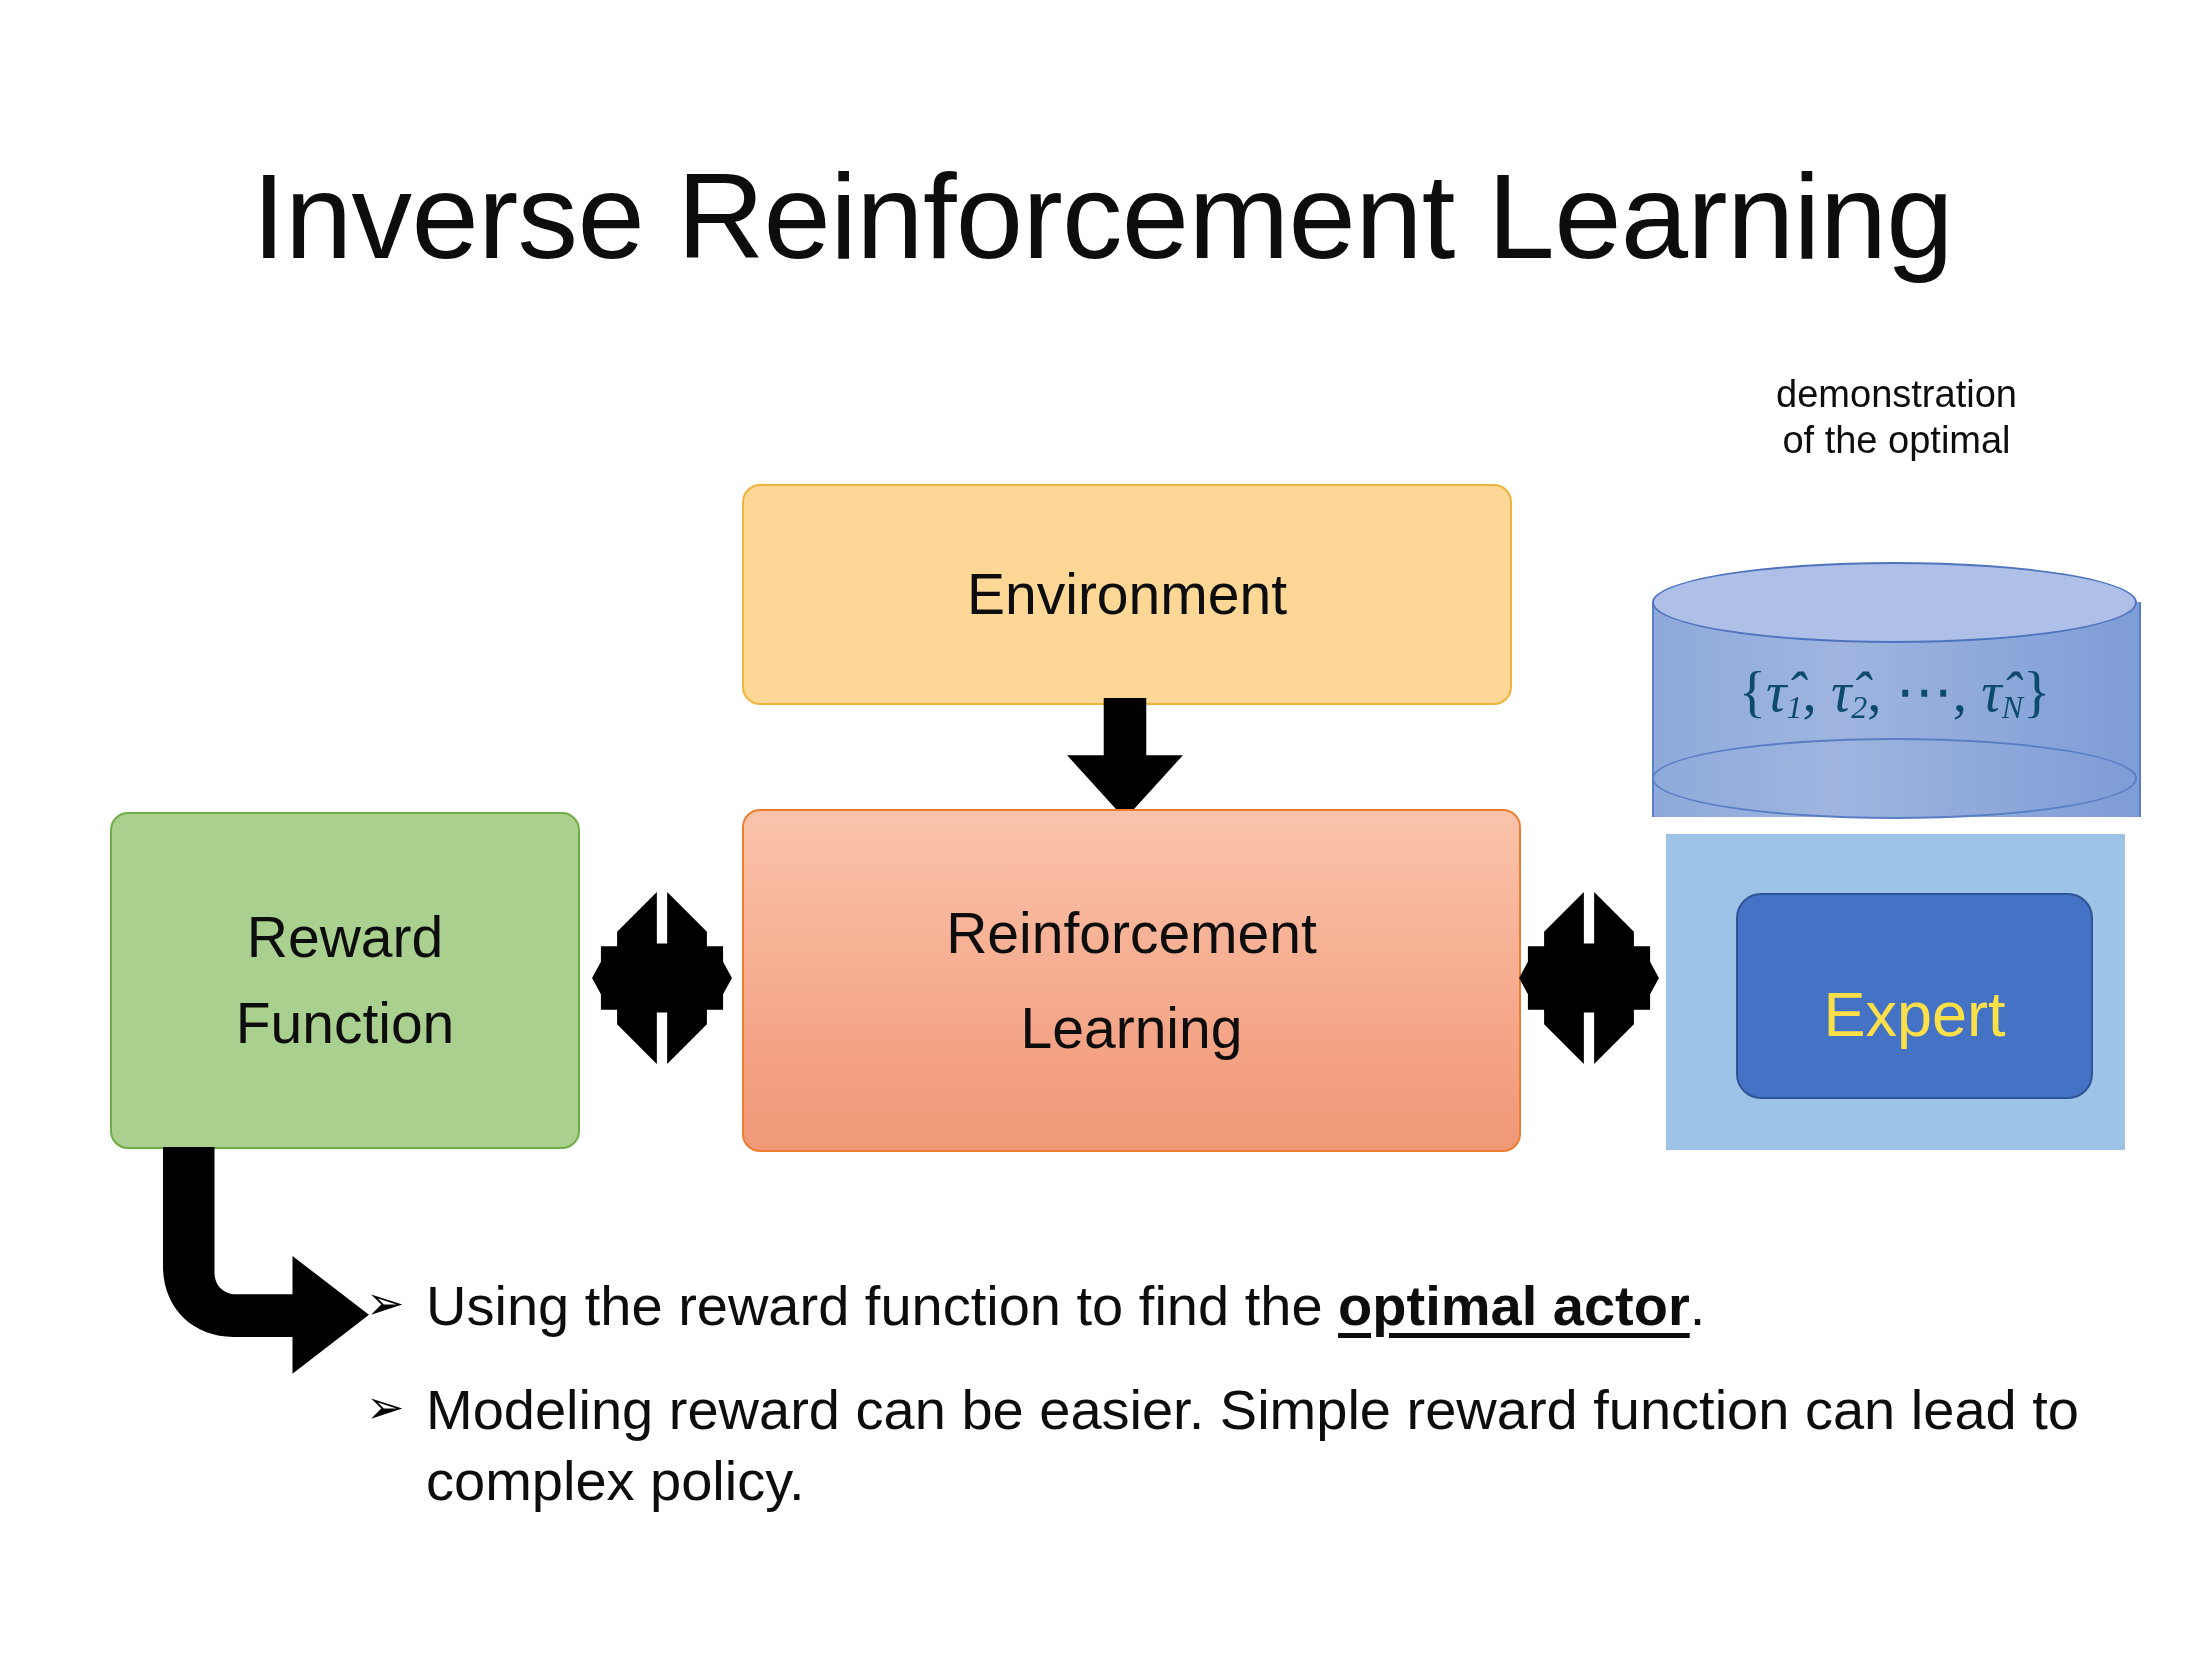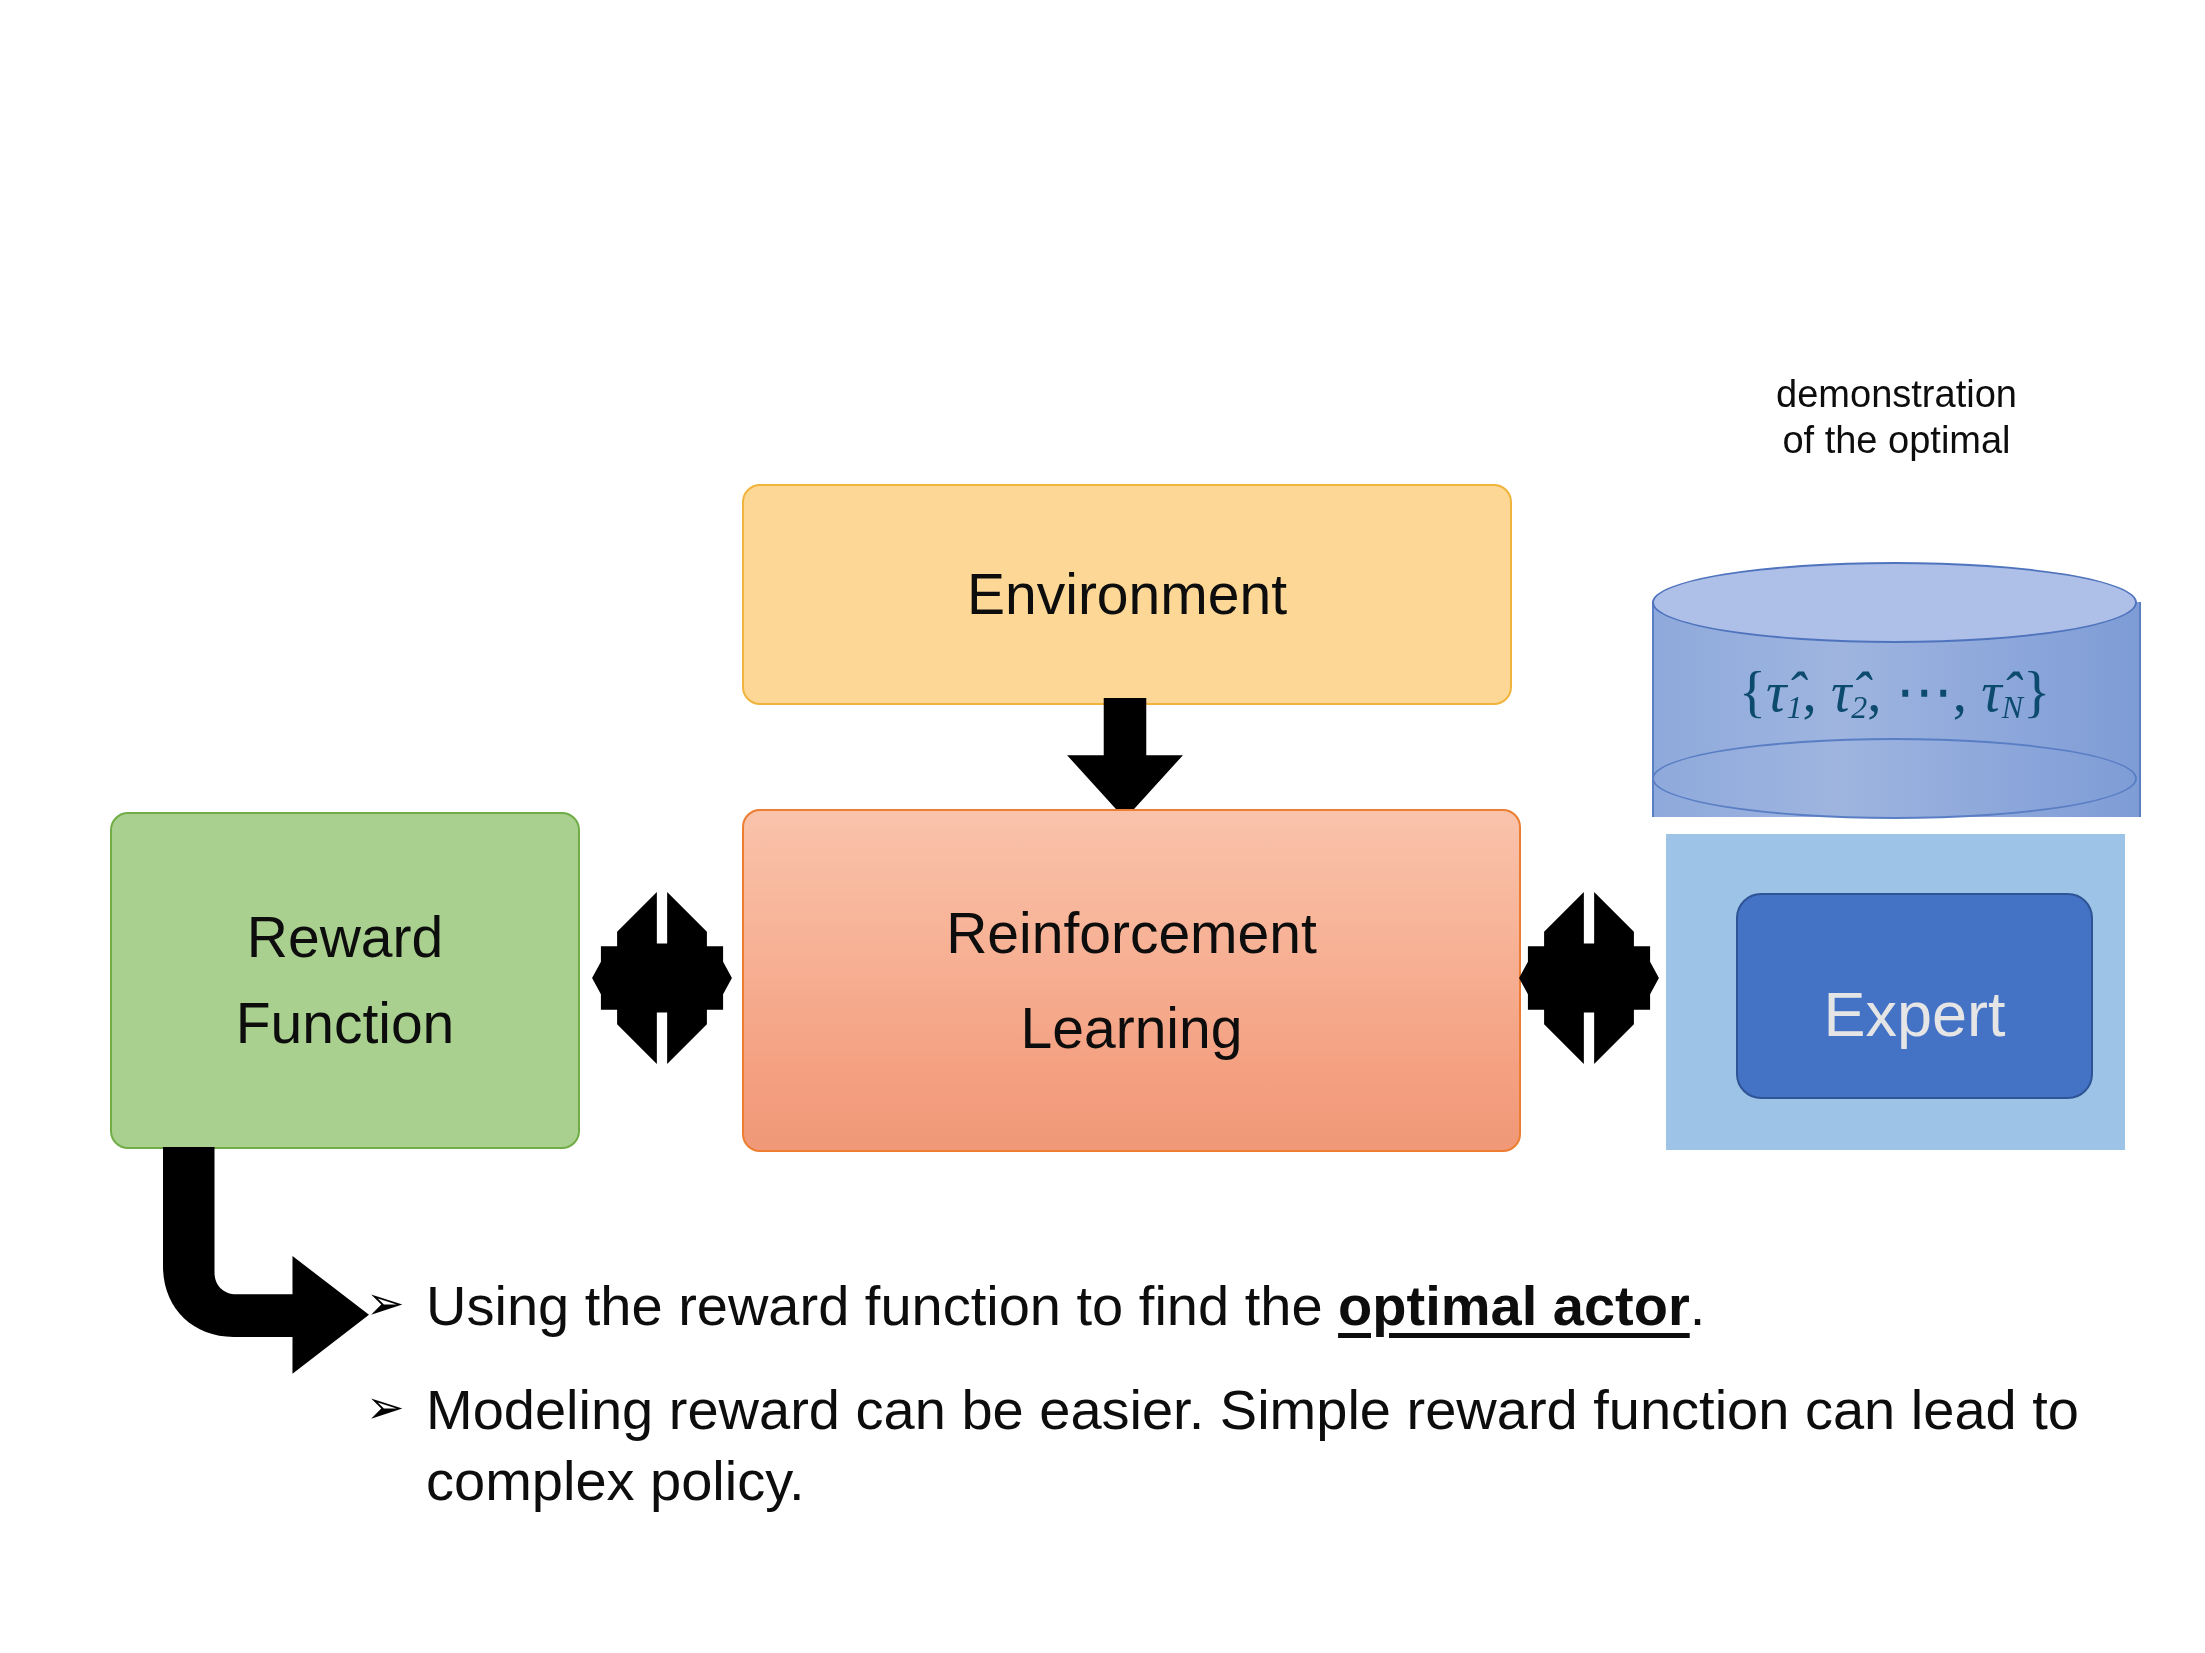--- a/index.html
+++ b/index.html
@@ -25,21 +25,21 @@
   .rw-box{left:110px;top:812px;width:470px;height:337px;
           background:#a9d08e;border:2.2px solid #70ad47;}
   .rw-box .lbl{line-height:1.5;}
 
   
   .expert-panel{position:absolute;left:1666px;top:834px;width:459px;height:316px;
                 background:#9dc3e6;}
   .expert-btn{position:absolute;left:1736px;top:893px;width:353px;height:202px;
               background:#4472c4;border:2.9px solid #2f5496;border-radius:25px;
               display:flex;align-items:center;justify-content:center;}
-  .expert-btn .lbl{font-size:63px;color:#e5e5e5;line-height:1;margin-top:36px;}
+  .expert-btn .lbl{font-size:63px;color:#fde047;line-height:1;margin-top:36px;}
 
   .cyl{position:absolute;left:1652px;top:562px;width:485px;height:294px;}
   .cyl .body{position:absolute;left:0;top:40px;width:485px;height:215px;
              background:linear-gradient(to right,#8ea9db 0%,#9fb5e0 38%,#7e9cd6 100%);
              border-left:2.2px solid #5a7ec4;border-right:2.2px solid #5a7ec4;}
   .cyl .bottom{position:absolute;left:0;top:176px;width:485px;height:81px;
                border-radius:50%/50%;
                background:linear-gradient(to right,#8ea9db 0%,#9fb5e0 38%,#7e9cd6 100%);
                border:2.2px solid #5a7ec4;box-sizing:border-box;}
   .cyl .top{position:absolute;left:0;top:0px;width:485px;height:81px;
@@ -73,20 +73,21 @@
   .bullet .mk{flex:0 0 auto;width:60px;font-size:46px;line-height:1.45;color:#000;}
   .bullet .tx{flex:1 1 auto;}
   .bullet b{font-weight:700;text-decoration:underline;
             text-underline-offset:.14em;}
 </style>
 </head>
 <body>
 
 <div id="slide">
 
+  <div class="title">Inverse Reinforcement Learning</div>
 
   <div class="box env-box">
     <span class="lbl">Environment</span>
   </div>
 
   <div class="down-arrow">
     <svg viewBox="0 0 158 165" xmlns="http://www.w3.org/2000/svg">
       <polygon points="50,0 108,0 108,78 158,78 79,165 0,78 50,78" fill="#000000"></polygon>
     </svg>
   </div>

